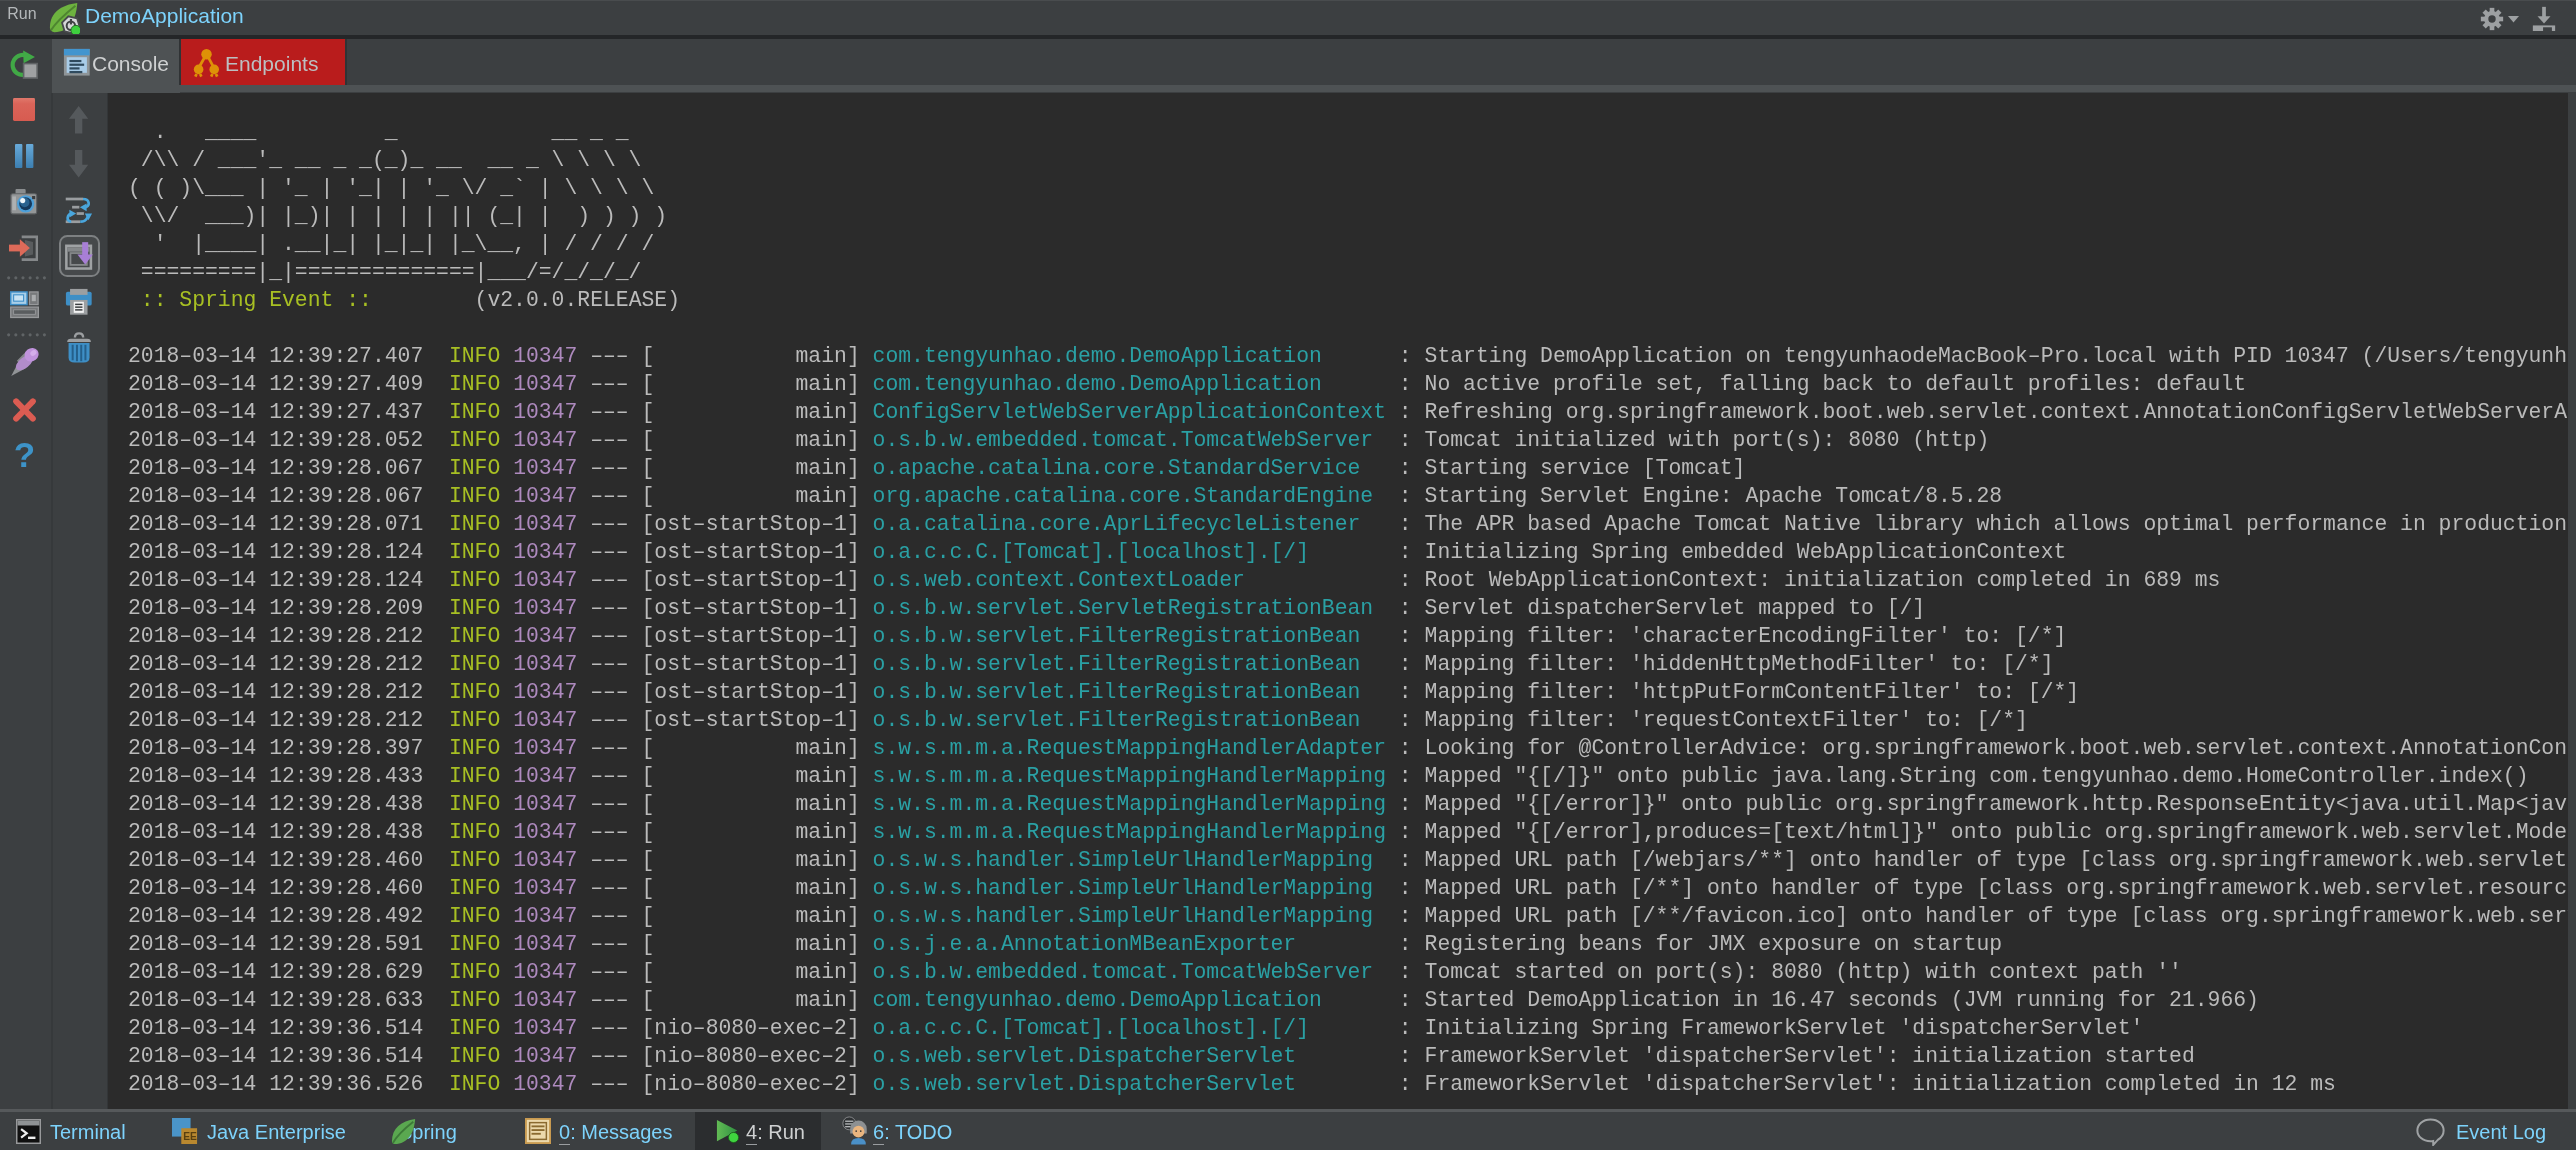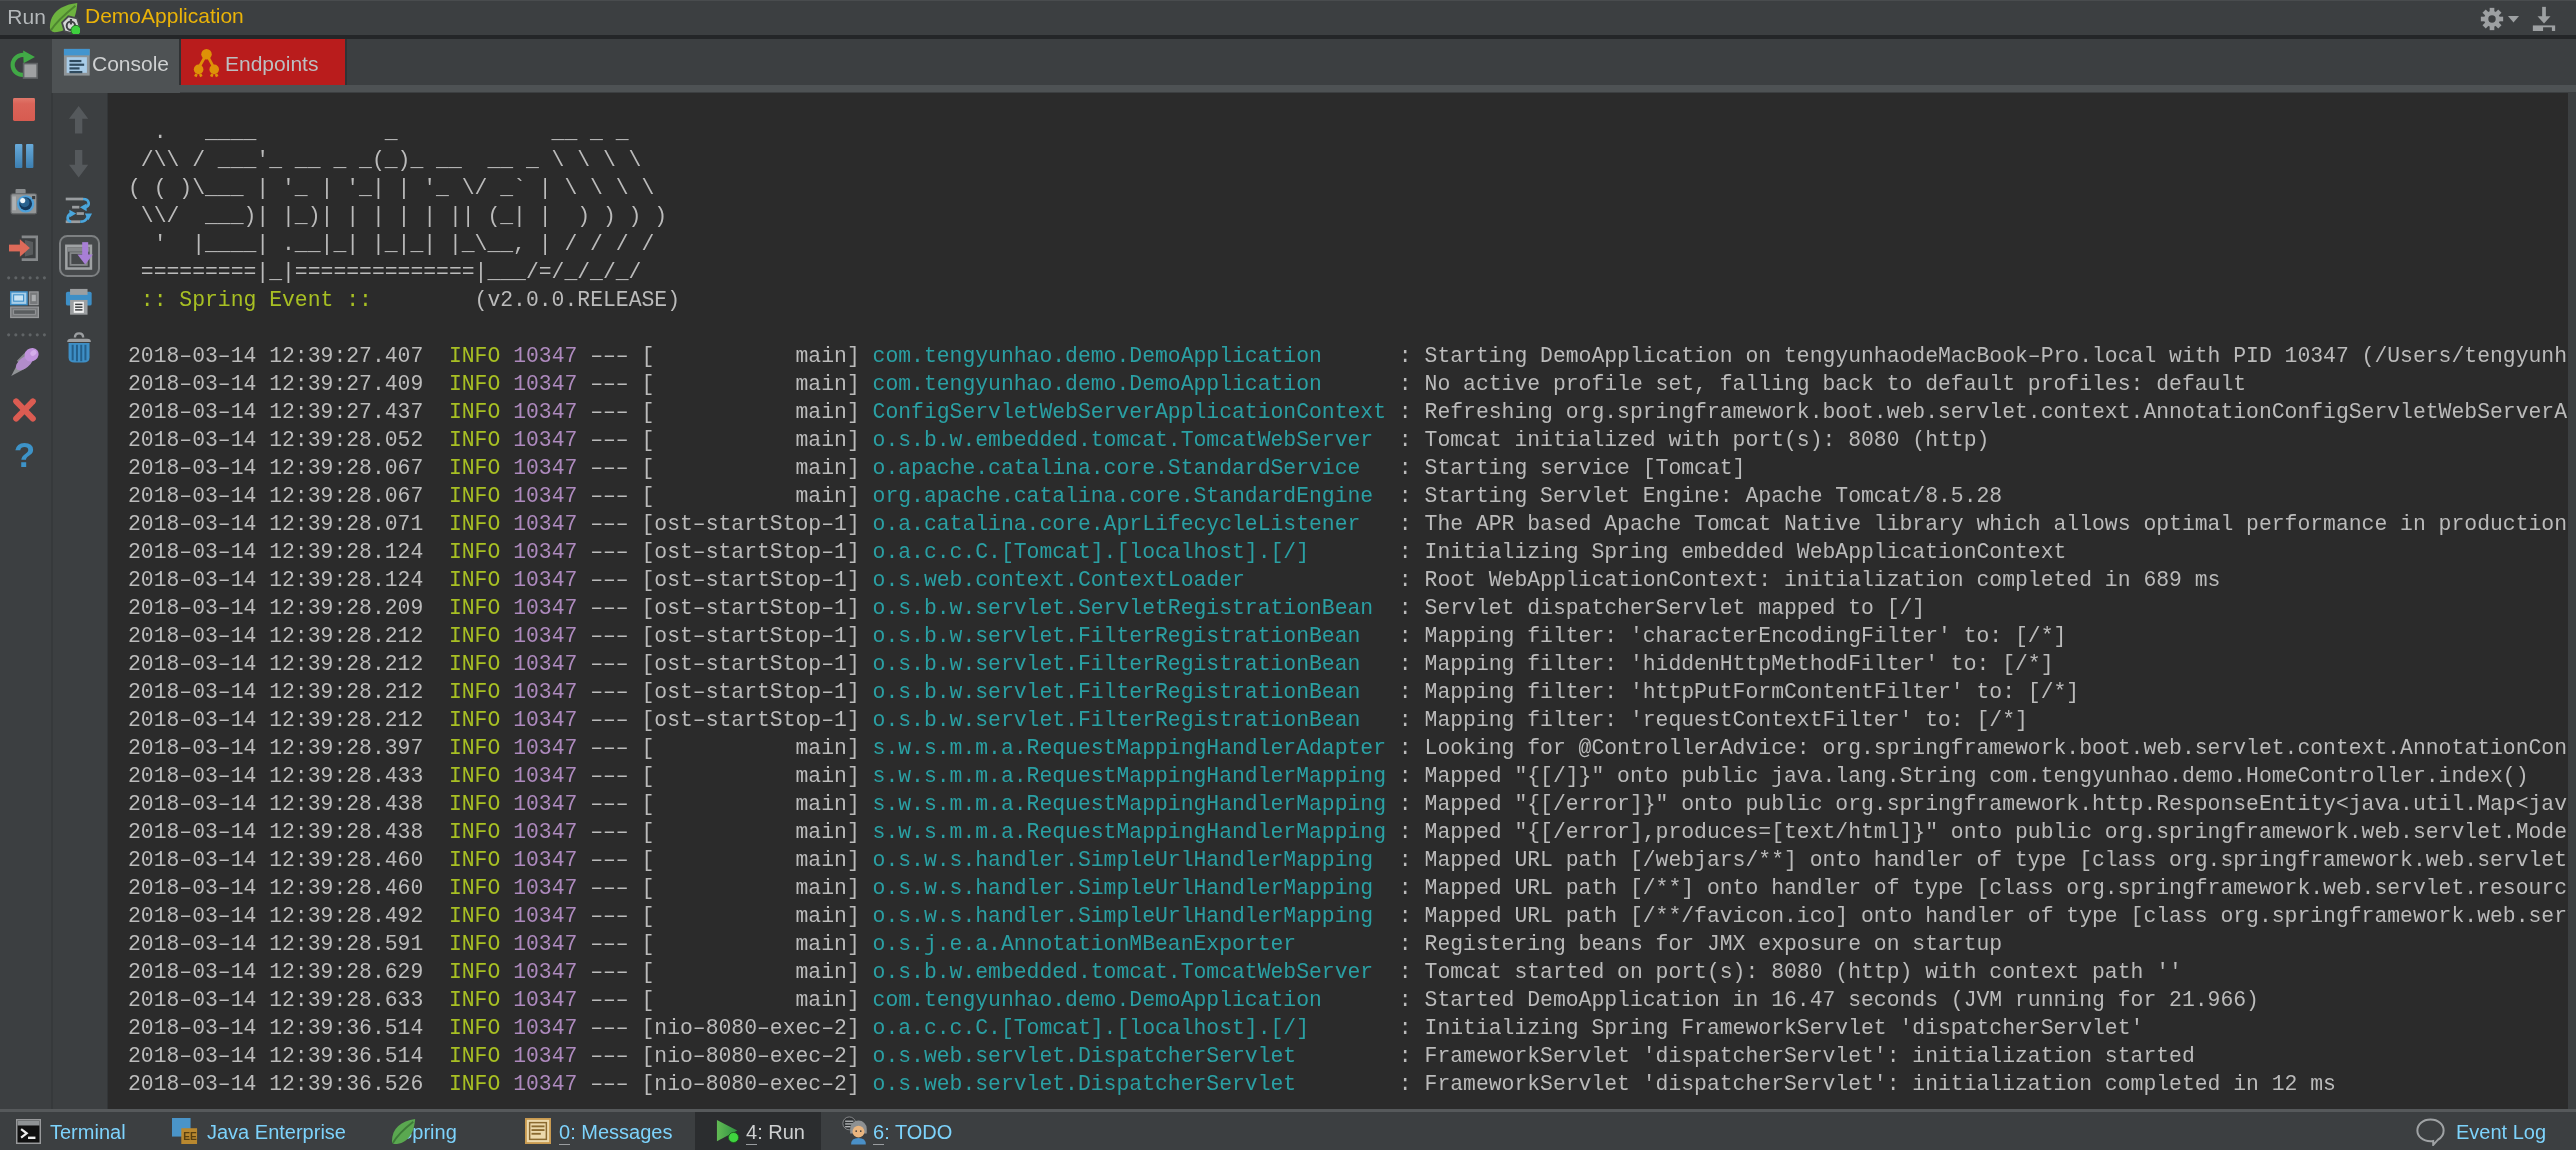--- a/index.html
+++ b/index.html
@@ -1,20 +1,20 @@
 <!DOCTYPE html>
 <html style="font-size:14.7px"><head><meta charset="utf-8"><style>
 *{margin:0;padding:0;box-sizing:border-box}
 html,body{width:2576px;height:1150px;overflow:hidden;background:#3c3f41;
  font-family:"Liberation Sans",sans-serif;}
 .abs{position:absolute}
 #header{left:0;top:0;width:2576px;height:35px;background:#3c3f41;border-top:1.8px solid #494c4e}
 #hline{left:0;top:35px;width:2576px;height:3.7px;background:#242628}
-#run-label{left:7.3px;top:4.6px;font-size:21px;color:#b4b8ba}
-#title{left:85px;top:3.7px;font-size:21px;color:#eab308}
+#run-label{left:7.3px;top:4.6px;font-size:16px;color:#b4b8ba}
+#title{left:85px;top:3.7px;font-size:21px;color:#7dd3fc}
 #tabstrip{left:52px;top:85px;width:2524px;height:7.3px;background:#4e5254}
 #tab-console{left:52px;top:39px;width:128px;height:54px;background:#4e5254}
 #tab-endpoints{left:181px;top:39px;width:164px;height:47px;background:#b91c1c}
 #tabsep1{left:179px;top:39px;width:1.8px;height:47px;background:#303335}
 #tabsep2{left:345px;top:39px;width:1.8px;height:47px;background:#303335}
 #tab-console .lbl{position:absolute;left:40px;top:13px;font-size:21px;color:#ced0d1}
 #tab-endpoints .lbl{position:absolute;left:44px;top:13px;font-size:21px;color:#bcbfc1}
 #console{left:108px;top:93px;width:2460px;height:1016px;background:#2b2b2b;overflow:hidden}
 #rightstrip{left:2569px;top:93px;width:7.3px;height:1016px;background:#3c3f41}
 #consep{left:107px;top:93px;width:0.9px;height:1016px;background:#333638}

